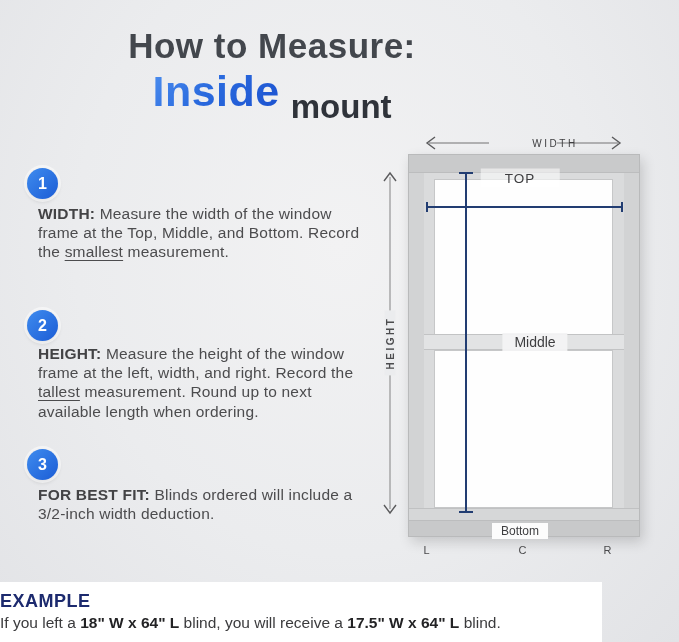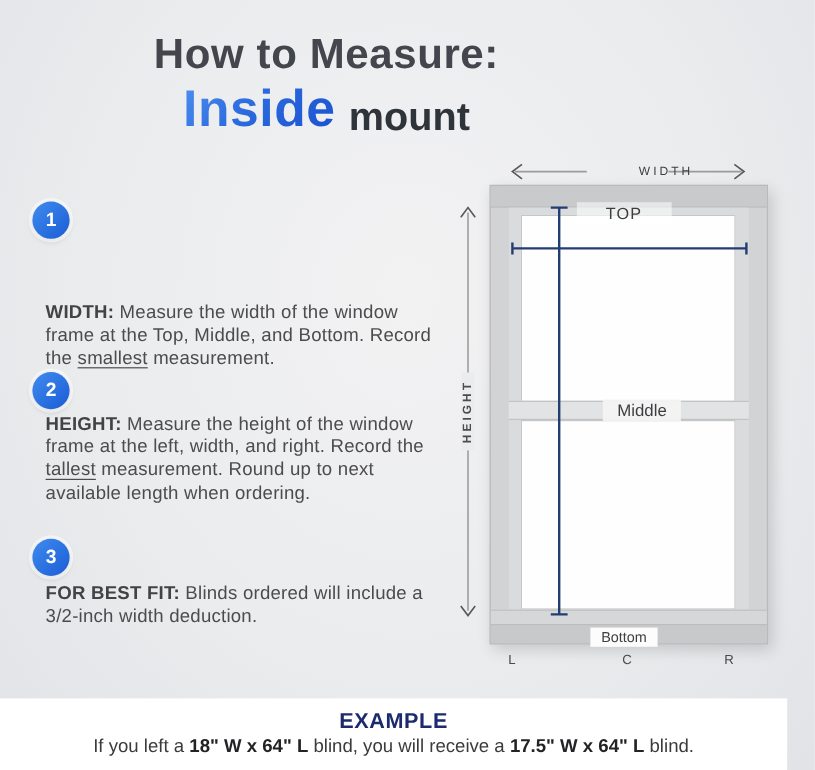--- a/index.html
+++ b/index.html
@@ -7,44 +7,44 @@
   body { font-family:"Liberation Sans","DejaVu Sans",sans-serif; }
 
   .canvas {
     position:relative; width:679px; height:642px; overflow:hidden;
     background: radial-gradient(ellipse at 50% 38%, #f2f2f3 0%, #ebecee 55%, #e2e3e6 100%);
   }
 
   
   .title-block { position:absolute; top:26px; left:0; width:544px; text-align:center; }
   .title-line1 { font-size:35px; font-weight:700; color:#43474d; letter-spacing:0.5px; }
-  .title-line2 { margin-top:1px; display:flex; justify-content:center; align-items:flex-end; gap:11px; }
+  .title-line2 { margin-top:1px; display:flex; justify-content:center; align-items:flex-start; gap:11px; }
   .title-highlight {
     font-size:43px; font-weight:800; letter-spacing:0.5px;
     background:linear-gradient(135deg,#4e90f0 0%, #2a6ade 45%, #1a50cf 100%);
     -webkit-background-clip:text; background-clip:text; color:transparent;
   }
-  .title-rest { font-size:33px; font-weight:700; color:#2f333a; }
+  .title-rest { font-size:33px; font-weight:700; color:#2f333a;margin-top:21px; }
 
   
   .step-circle {
     position:absolute; width:31px; height:31px; border-radius:50%;
     background:linear-gradient(135deg,#3f8cef 0%, #1b5cd5 100%);
     color:#fff; font-weight:700; font-size:16px;
     display:flex; align-items:center; justify-content:center;
     box-shadow:0 0 0 3px rgba(255,255,255,0.55), 0 2px 5px rgba(0,0,0,0.18);
   }
   .step-text {
     position:absolute; left:38px; width:322px;
     font-size:15.5px; line-height:19.2px; color:#4c4c4e; letter-spacing:0.2px;
   }
   .step-text b { color:#434345; }
   .step-text .u { text-decoration:underline; text-underline-offset:3px; }
   #circle-1 { left:27px; top:168px; }
-  #text-1   { top:204px;margin-top:47px; }
+  #text-1   { top:204px; }
   #circle-2 { left:27px; top:310px; }
   #text-2   { top:344px; }
   #circle-3 { left:27px; top:449px; }
   #text-3   { top:485px; }
 
   
   .diagram { position:absolute; left:383px; top:133px; width:285px; height:430px; }
   .frame {
     position:absolute; left:25px; top:21px; width:232px; height:383px;
     background:#d2d3d4; border:1px solid #b9babb;
@@ -68,22 +68,22 @@
   .label-width  { left:140px; top:10px; font-size:10px; letter-spacing:2.5px; font-weight:400; background:transparent; padding:0 6px;margin-left:32px; }
   .label-height { left:7px; top:210px; transform:translate(-50%,-50%) rotate(-90deg); font-size:10px; letter-spacing:2.5px; font-weight:600; color:#4c4c4e; background:#ebecee; padding:0 6px; }
   .label-top    { left:137px; top:45px;  font-size:13.5px; letter-spacing:1px; background:rgba(255,255,255,0.55); padding:2px 24px; }
   .label-middle { left:152px; top:209px; font-size:14px; background:rgba(243,243,244,0.95); padding:1px 12px; }
   .label-bottom { left:137px; top:398px; font-size:12px; background:#fcfcfc; padding:1px 9px; }
   .mark { position:absolute; transform:translate(-50%,-50%); top:417px; font-size:11px; letter-spacing:1px; color:#4a4a4c; }
   .mark-l { left:44px; } .mark-c { left:140px; } .mark-r { left:225px; }
 
   
   .footer {
-    position:absolute; left:0; bottom:0; width:656px; height:60px; background:#ffffff;
-    text-align:center;
+    position:absolute; left:0; bottom:0; width:602px; height:60px; background:#ffffff;
+    text-align:left;
   }
   .example-heading { margin-top:9px; font-size:18px; font-weight:700; color:#1c2a6e; letter-spacing:0.5px; }
   .example-text { margin-top:2px; font-size:15.5px; color:#3b3b3d; }
   .example-text b { color:#232325; }
 </style>
 </head>
 <body>
 
 <div class="canvas">
 

